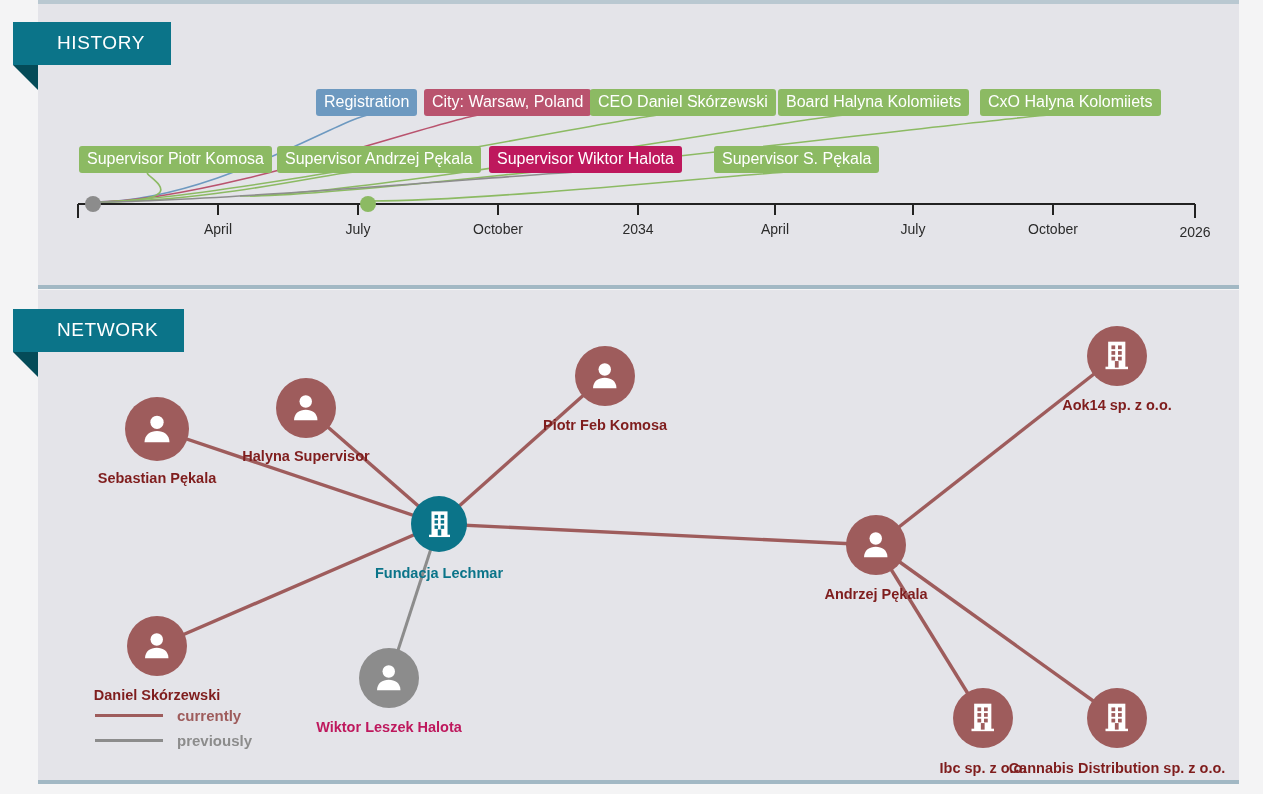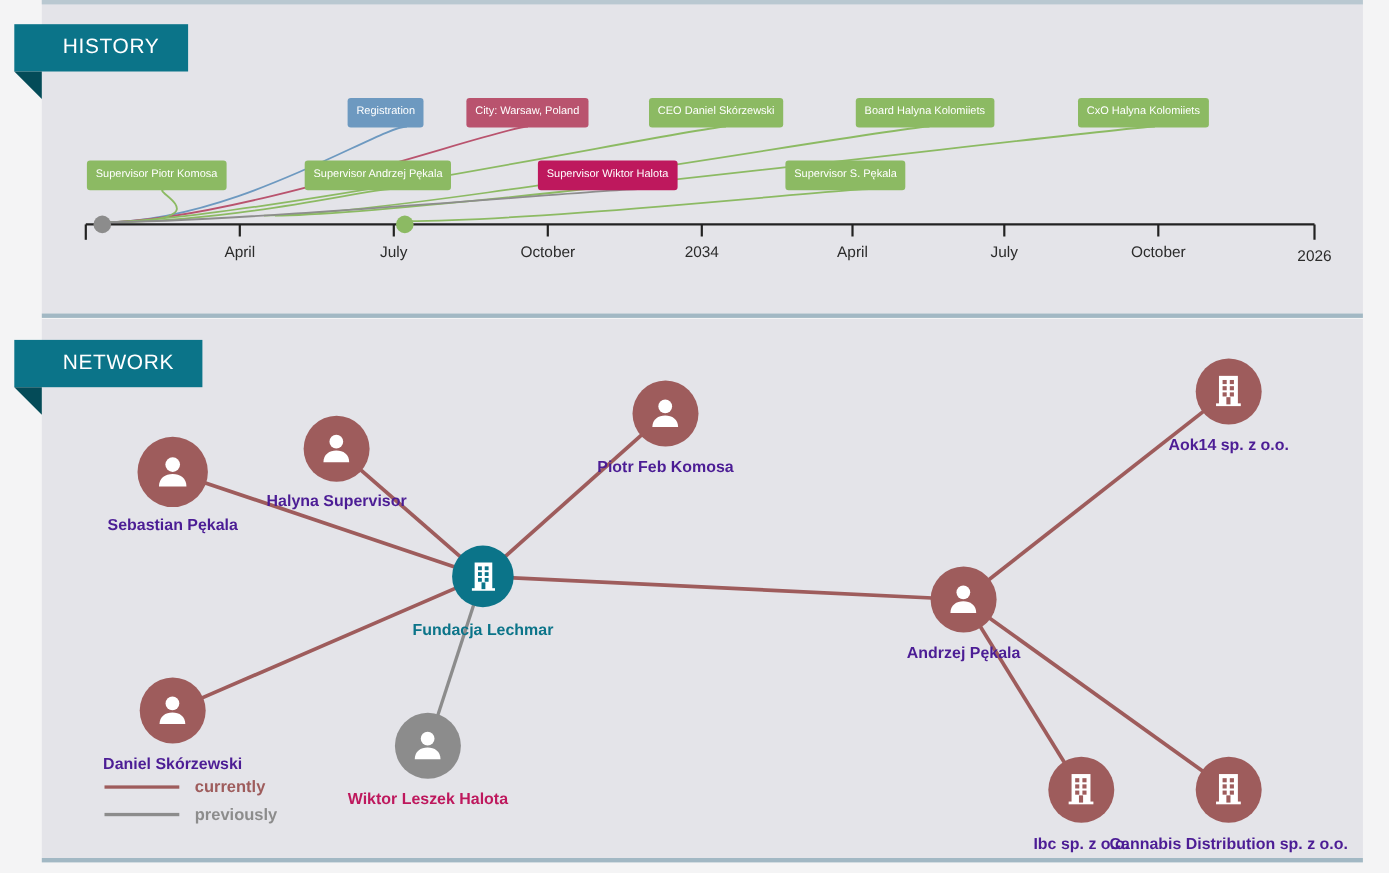--- a/index.html
+++ b/index.html
@@ -72,21 +72,21 @@
     width: 1263px;
     height: 794px;
     overflow: visible;
     pointer-events: none;
   }
 
   
   .evt {
     position: absolute;
     color: #ffffff;
-    font-size: 10px;
+    font-size: 16px;
     line-height: 16px;
     padding: 5px 8px 6px 8px;
     border-radius: 3px;
     white-space: nowrap;
     z-index: 5;
   }
   .evt-blue  { background: #6d99c0; }
   .evt-rose  { background: #b9536e; }
   .evt-green { background: #8cba63; }
   .evt-gray  { background: #be185d; }
@@ -116,21 +116,21 @@
   .node-prev    { background: #8c8c8c; }
 
   .node-label {
     position: absolute;
     font-size: 14.5px;
     font-weight: bold;
     transform: translateX(-50%);
     white-space: nowrap;
     z-index: 3;
   }
-  .lbl-red   { color: #4c1d95; }
+  .lbl-red   { color: #7f1d1d; }
   .lbl-teal  { color: #0b7489; }
   .lbl-gray  { color: #be185d; }
 
   
   #legend {
     position: absolute;
     left: 95px;
     top: 703px;
     z-index: 6;
   }

